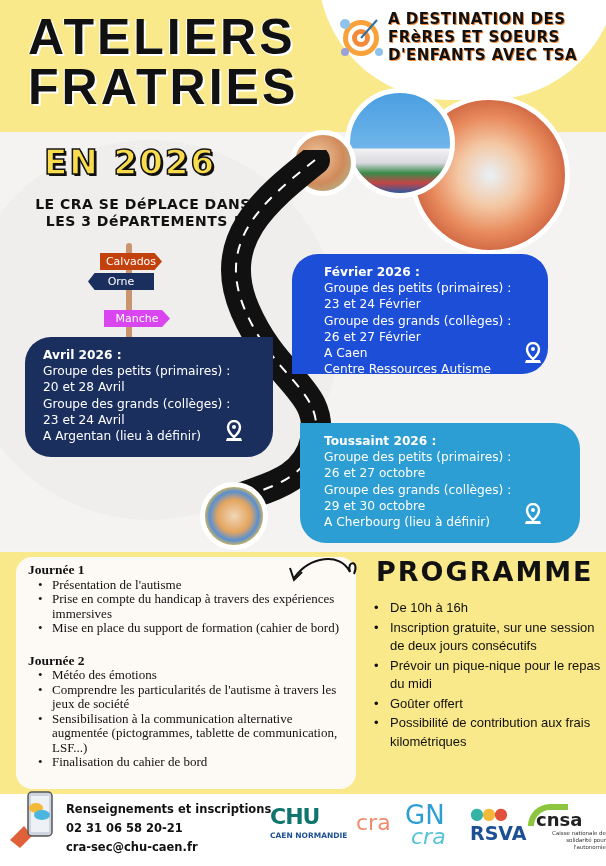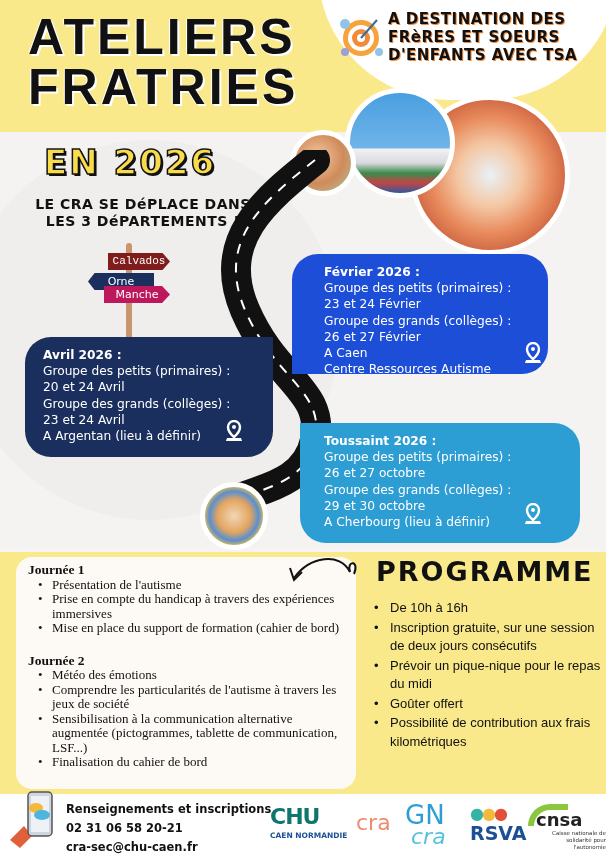--- a/index.html
+++ b/index.html
@@ -28,23 +28,23 @@
 
   .road { position: absolute; left: 205px; top: 150px; width: 140px; height: 360px; }
 
   .en2026 { position: absolute; left: 44px; top: 142px; font-family: "DejaVu Sans", sans-serif; font-weight: bold; font-size: 34px;
             color: #f8dc4e; -webkit-text-stroke: 1.5px #111; letter-spacing: 2px; text-shadow: 2px 2px 0 #111; }
   .subtitle { position: absolute; left: 28px; top: 196px; width: 230px; text-align: center; font-family: "DejaVu Sans", sans-serif; font-weight: bold; font-size: 14px; line-height: 17px; letter-spacing: 0.5px; color: #111; }
   .subtitle span { display: block; }
 
   .signpost { position: absolute; left: 126px; top: 243px; width: 6px; height: 100px; background: #c9946e; border-radius: 3px; }
   .sign { position: absolute; height: 17px; color: #fff; font-size: 11px; line-height: 17px; text-align: center; font-family: "DejaVu Sans", sans-serif; }
-  .sign-calvados { left: 108px; top: 253px; width: 62px; background: #7f1d1d; clip-path: polygon(0 0, 88% 0, 100% 50%, 88% 100%, 0 100%); font-family: Liberation Mono, monospace; }
+  .sign-calvados { left: 100px; top: 253px; width: 62px; background: #c2410c; clip-path: polygon(0 0, 88% 0, 100% 50%, 88% 100%, 0 100%); }
   .sign-orne { left: 88px; top: 273px; width: 66px; background: #1b2f5e; clip-path: polygon(10% 0, 100% 0, 100% 100%, 10% 100%, 0 50%); }
-  .sign-manche { left: 104px; top: 286px; width: 66px; background: #be185d; clip-path: polygon(0 0, 88% 0, 100% 50%, 88% 100%, 0 100%); }
+  .sign-manche { left: 104px; top: 310px; width: 66px; background: #d946ef; clip-path: polygon(0 0, 88% 0, 100% 50%, 88% 100%, 0 100%); }
 
   .session { position: absolute; color: #fff; font-family: "DejaVu Sans", sans-serif; font-size: 12.2px; line-height: 16.2px; padding: 10px 16px; }
   .session .head { font-weight: bold; display: block; }
   .session span { display: block; }
   .session-fev { left: 292px; top: 254px; width: 256px; height: 120px; background: #1d4ed8; border-radius: 26px 26px 26px 0; padding-left: 32px; }
   .session-avr { left: 25px; top: 337px; width: 248px; height: 120px; background: #1b2f5e; border-radius: 26px 0 26px 26px; padding-left: 18px; }
   .session-tou { left: 300px; top: 423px; width: 280px; height: 120px; background: #2d9ed4; border-radius: 0 26px 26px 26px; padding-left: 24px; }
   .pin { position: absolute; width: 18px; height: 22px; }
   .session-fev .pin { left: 232px; top: 88px; }
   .session-avr .pin { left: 200px; top: 83px; }
@@ -146,21 +146,21 @@
   <svg class="pin" viewBox="0 0 18 22">
       <path d="M9 1a6 6 0 0 0-6 6c0 5 6 10 6 10s6-5 6-10a6 6 0 0 0-6-6z" fill="none" stroke="#fff" stroke-width="2.4"></path>
       <circle cx="9" cy="7" r="2" fill="#fff"></circle>
       <path d="M2 18h14l1 3H1z" fill="#fff"></path>
     </svg>
 </div>
 
 <div class="session session-avr">
   <span class="head">Avril 2026 :</span>
   <span>Groupe des petits (primaires) :</span>
-  <span>20 et 24 Avril</span>
+  <span>20 et 28 Avril</span>
   <span>Groupe des grands (collèges) :</span>
   <span>23 et 24 Avril</span>
   <span>A Argentan (lieu à définir)</span>
   <svg class="pin" viewBox="0 0 18 22">
       <path d="M9 1a6 6 0 0 0-6 6c0 5 6 10 6 10s6-5 6-10a6 6 0 0 0-6-6z" fill="none" stroke="#fff" stroke-width="2.4"></path>
       <circle cx="9" cy="7" r="2" fill="#fff"></circle>
       <path d="M2 18h14l1 3H1z" fill="#fff"></path>
     </svg>
 </div>
 

